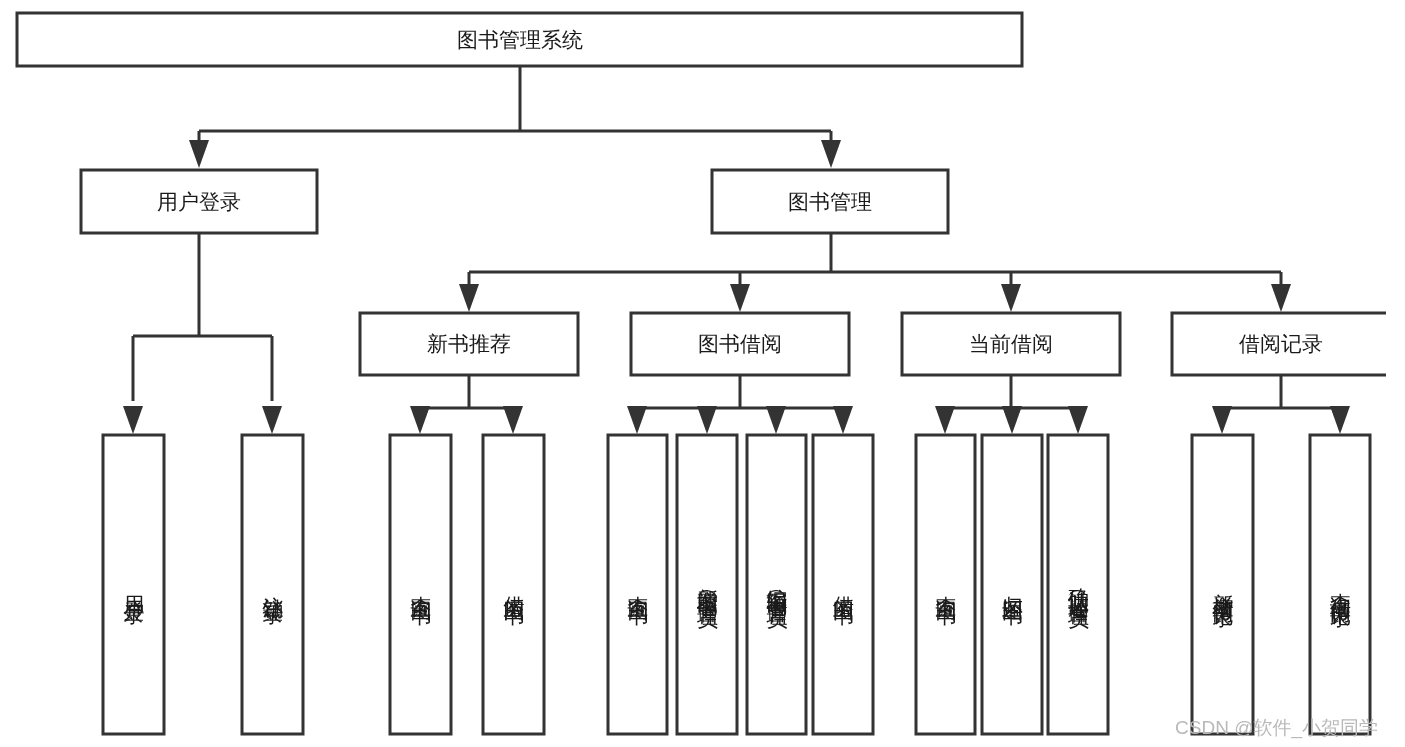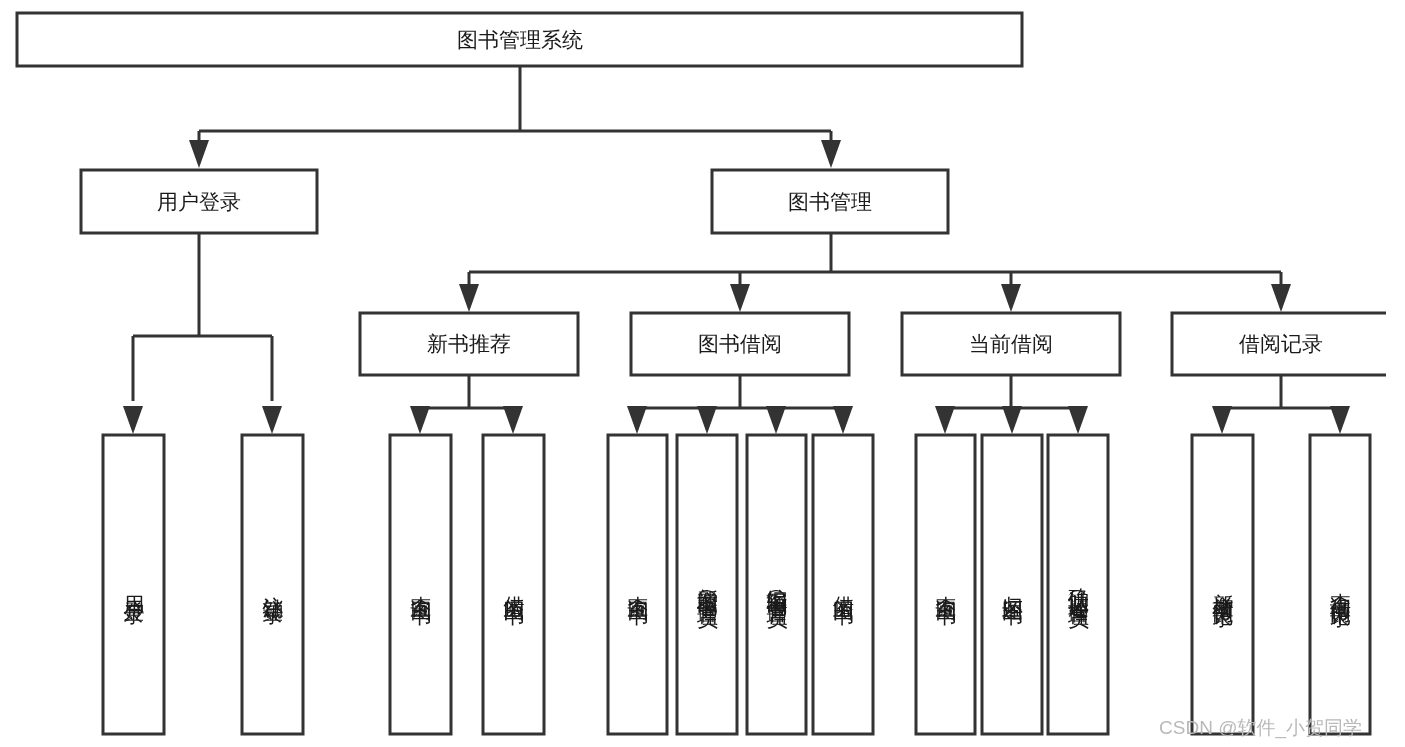--- a/index.html
+++ b/index.html
@@ -59,21 +59,21 @@
     color: #1a1a1a;
     letter-spacing: 3px;
     white-space: nowrap;
     display: flex;
     align-items: center;
     justify-content: center;
     pointer-events: none;
   }
   .watermark {
     position: absolute;
-    right: 24px;
+    right: 8px;
     bottom: 6px;
     font-family: "Liberation Sans", "DejaVu Sans", sans-serif;
     font-size: 19px;
     color: #b9b9b9;
     white-space: nowrap;
     user-select: none;
   }
 </style>
 </head>
 <body>

